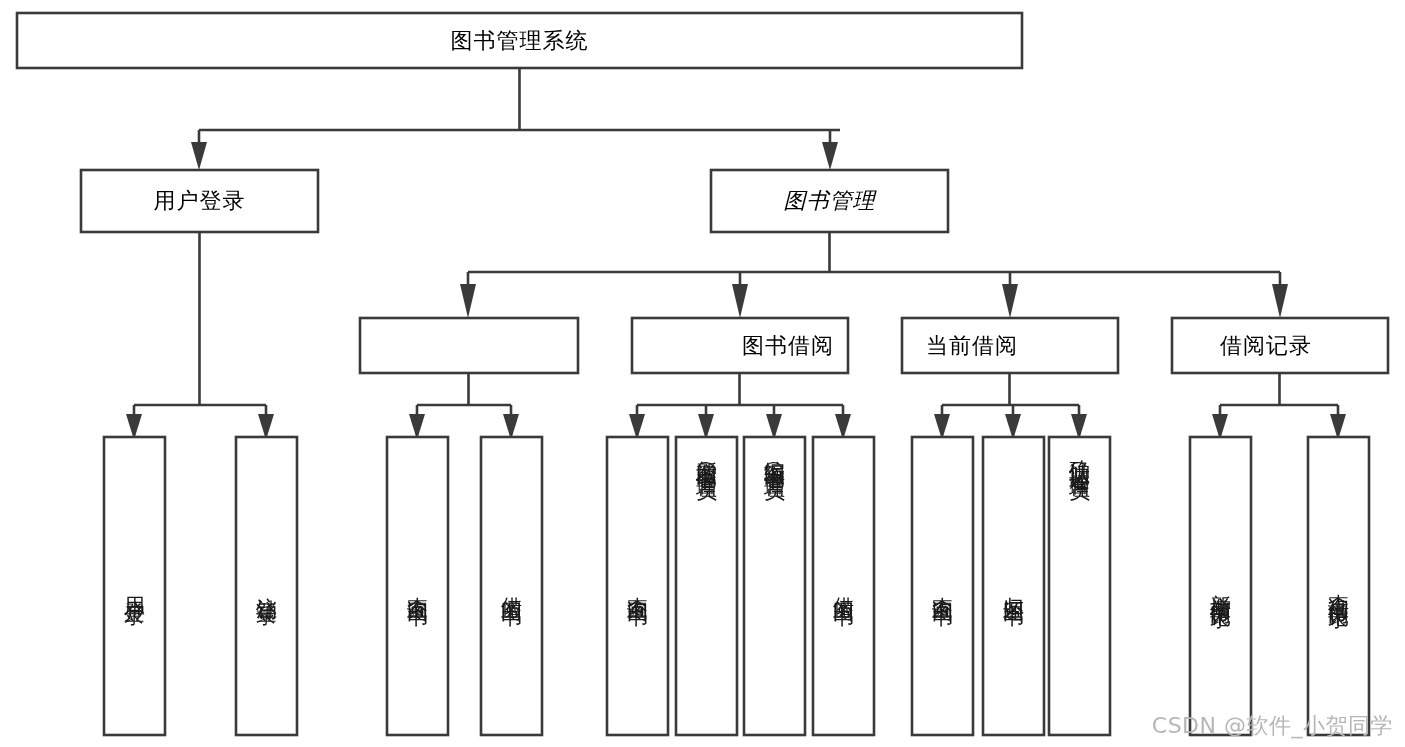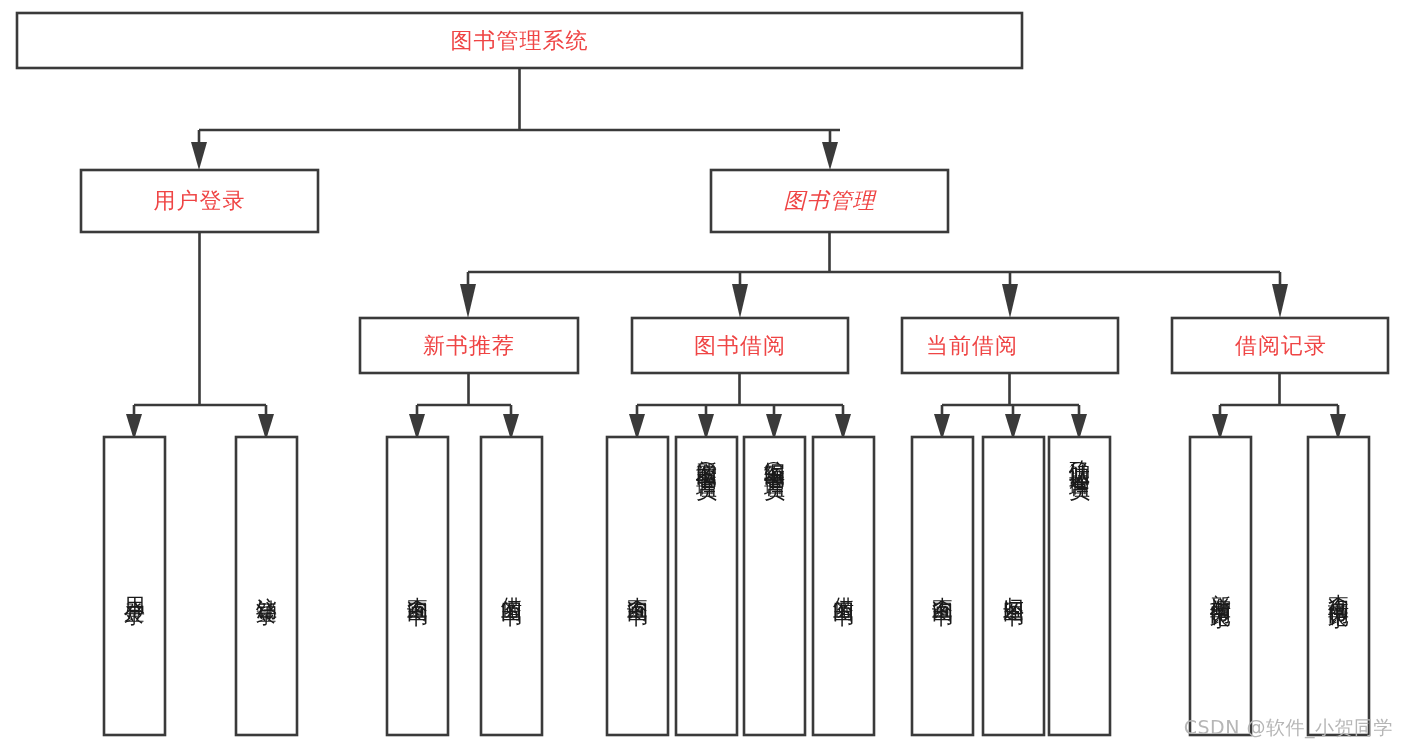--- a/index.html
+++ b/index.html
@@ -60,29 +60,29 @@
     white-space: nowrap;
   }
   .hlabel-wrap {
     position: absolute;
     display: flex;
     align-items: center;
     justify-content: center;
     pointer-events: none;
     font-family: "DejaVu Sans", "Liberation Sans", sans-serif;
     font-size: 22px;
-    color: #ef4444;
+    color: #000000;
     letter-spacing: 1px;
   }
   #watermark {
     position: absolute;
     right: 12px;
     bottom: 6px;
     font-family: "DejaVu Sans", "Liberation Sans", sans-serif;
-    font-size: 19px;
+    font-size: 22px;
     color: #b6b6b6;
     letter-spacing: 0.5px;
     white-space: nowrap;
   }
 </style>
 </head>
 <body>
 
 <div id="diagram-root">
 
@@ -155,30 +155,27 @@
     <span>图书管理系统</span>
   </div>
 
   <div class="hlabel-wrap" style="left:81px; top:170px; width:237px; height:62px;">
     <span>用户登录</span>
   </div>
   <div class="hlabel-wrap" style="left:711px; top:170px; width:237px; height:62px;font-style:italic;">
     <span>图书管理</span>
   </div>
 
-  <div class="hlabel-wrap" style="left:360px; top:318px; width:218px; height:55px;">
-    <span>新书推荐</span>
-  </div>
-  <div class="hlabel-wrap" style="left:632px; top:318px; width:216px; height:55px;">
+  <div class="hlabel-wrap" style="left:632px; top:318px; width:216px; height:55px;padding-left:48px;">
     <span>图书借阅</span>
   </div>
   <div class="hlabel-wrap" style="left:864px; top:318px; width:216px; height:55px;">
     <span>当前借阅</span>
   </div>
-  <div class="hlabel-wrap" style="left:1172px; top:318px; width:188px; height:55px;padding-left:15px;">
+  <div class="hlabel-wrap" style="left:1172px; top:318px; width:188px; height:55px;">
     <span>借阅记录</span>
   </div>
 
   <div class="vlabel-wrap" style="left:104px; top:437px; width:61px; height:298px;">
     <span class="vlabel-text">用户登录</span>
   </div>
   <div class="vlabel-wrap" style="left:236px; top:437px; width:61px; height:298px;">
     <span class="vlabel-text">注销登录</span>
   </div>
 

